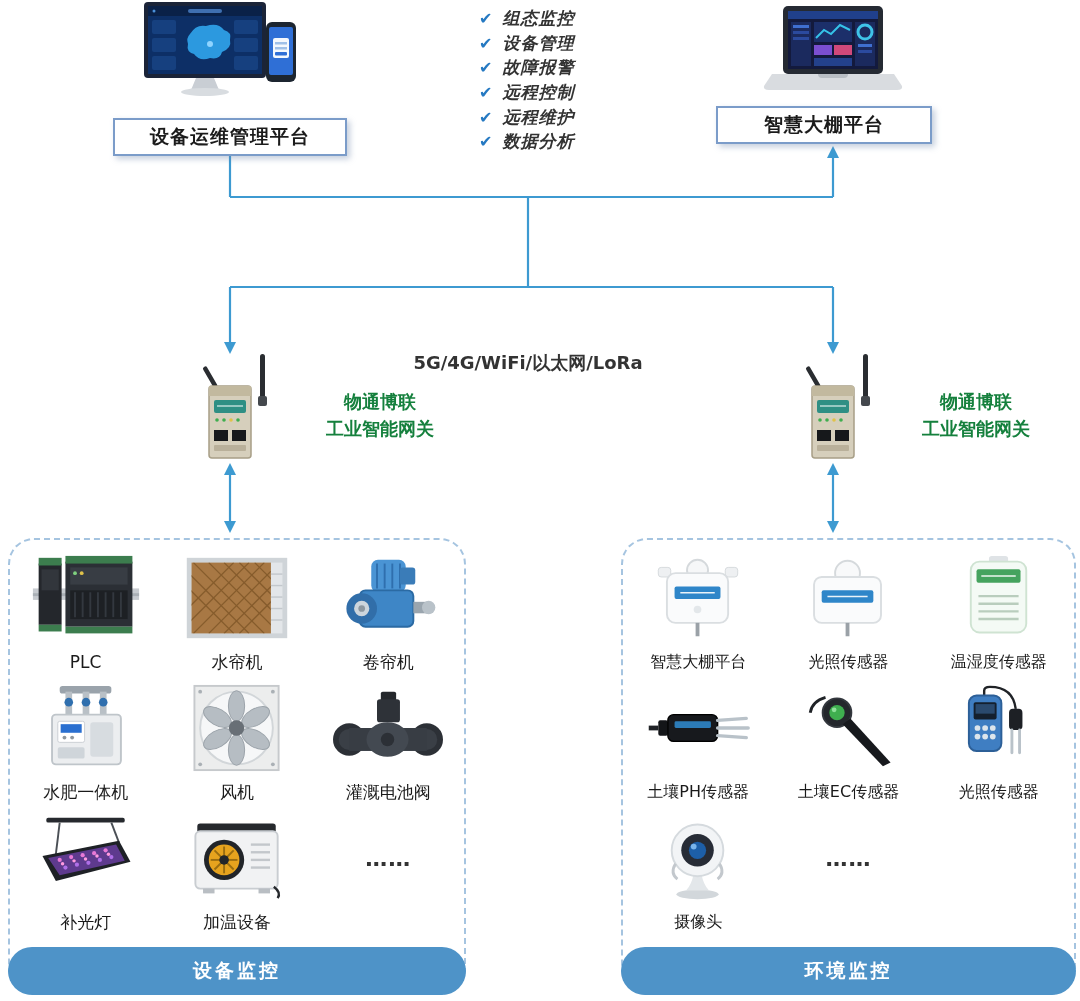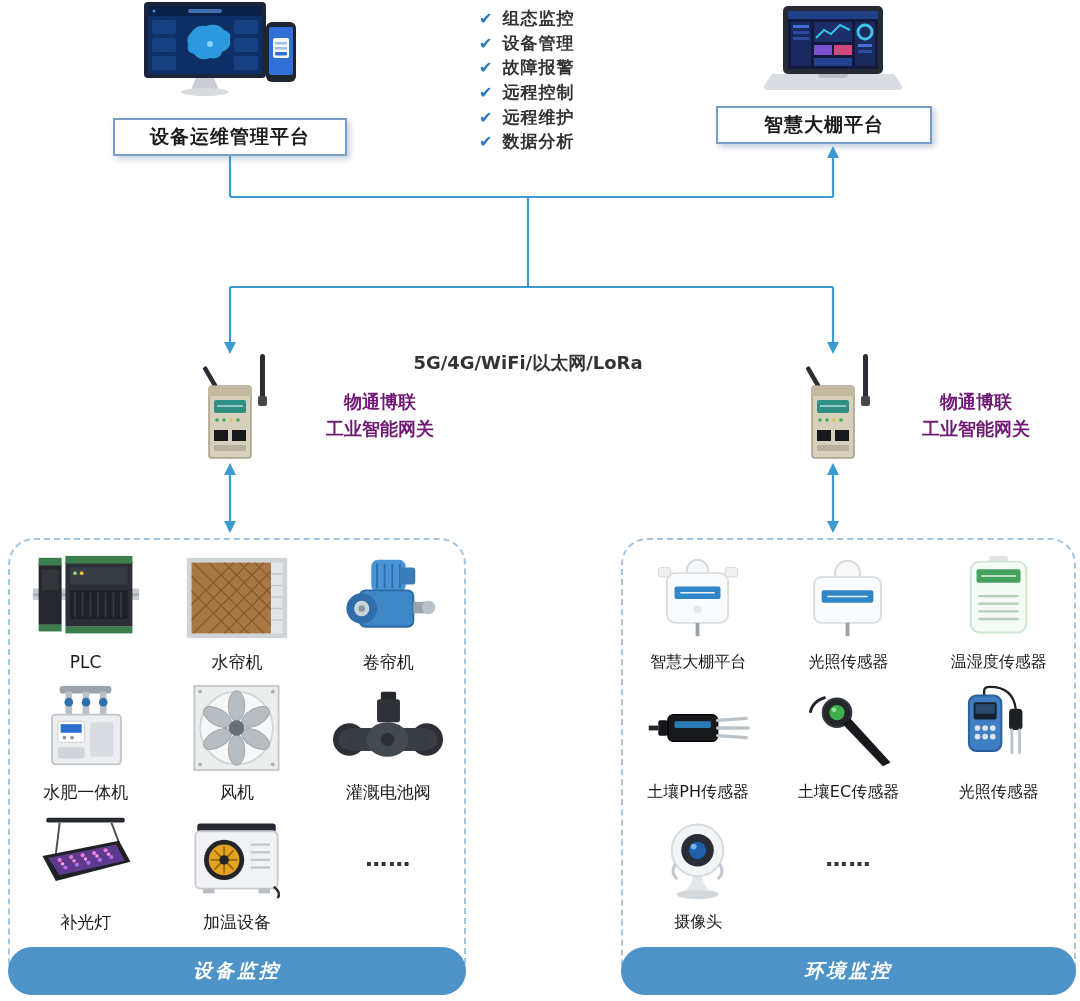--- a/index.html
+++ b/index.html
@@ -16,51 +16,51 @@
     position:absolute; height:38px; background:#fff;
     border:2px solid #7b9cc9;
     box-shadow:3px 3px 6px rgba(110,135,170,.4);
     display:flex; align-items:center; justify-content:center;
     font-size:19px; font-weight:bold; color:#1b1b1b; letter-spacing:1px;
   }
 
   .features { position:absolute; left:479px; top:6px; }
   .feature-row { display:flex; align-items:center; height:24.7px; }
   .check { color:#2579c2; font-size:16px; font-weight:bold; margin-right:10px; }
-  .feature-label { font-size:17px; font-weight:600; color:#333; letter-spacing:1px; }
+  .feature-label { font-size:17px; font-weight:600; color:#333; letter-spacing:1px;font-style:italic; }
 
   .net-label {
     position:absolute; left:403px; top:315px; width:250px; text-align:center;
     font-size:18px; font-weight:bold; color:#333;margin-top:36px;
   }
 
   .gw-label {
     position:absolute; width:160px; top:388px; text-align:center;
-    font-size:18px; font-weight:600; color:#701a75; line-height:27px;
+    font-size:18px; font-weight:600; color:#15803d; line-height:27px;
   }
 
   .group-box {
     position:absolute; top:538px; height:457px;
     border:2px dashed #a5c4e0; border-radius:26px; background:#fff;
   }
   .group-grid {
     position:absolute; top:548px; height:390px;
     display:grid; grid-template-columns:repeat(3,1fr); grid-template-rows:repeat(3,130px);
   }
   .cell { display:flex; flex-direction:column; align-items:center; }
   .icon-wrap { height:100px; display:flex; align-items:center; justify-content:center; }
   .icon-wrap.ellipsis { font-size:22px; font-weight:bold; color:#333; letter-spacing:1px; }
   .cell-label { height:28px; display:flex; align-items:center; font-size:17px; color:#1a1a1a; font-weight:500; white-space:nowrap; }
   .env .cell-label { font-size:16px; }
 
   .group-title {
     position:absolute; top:947px; height:48px; border-radius:24px;
     background:#4e93c8; color:#fff;
     display:flex; align-items:center; justify-content:center;
-    font-size:19px; font-weight:bold; letter-spacing:3px;font-style:italic;
+    font-size:19px; font-weight:bold; letter-spacing:3px;
   }
 </style>
 </head>
 <body>
 
 <div class="canvas">
 
   <svg class="connectors" width="1080" height="1001">
     <g stroke="#3d9ad1" stroke-width="2.2" fill="none">
       <path d="M230,150 V197"></path>

